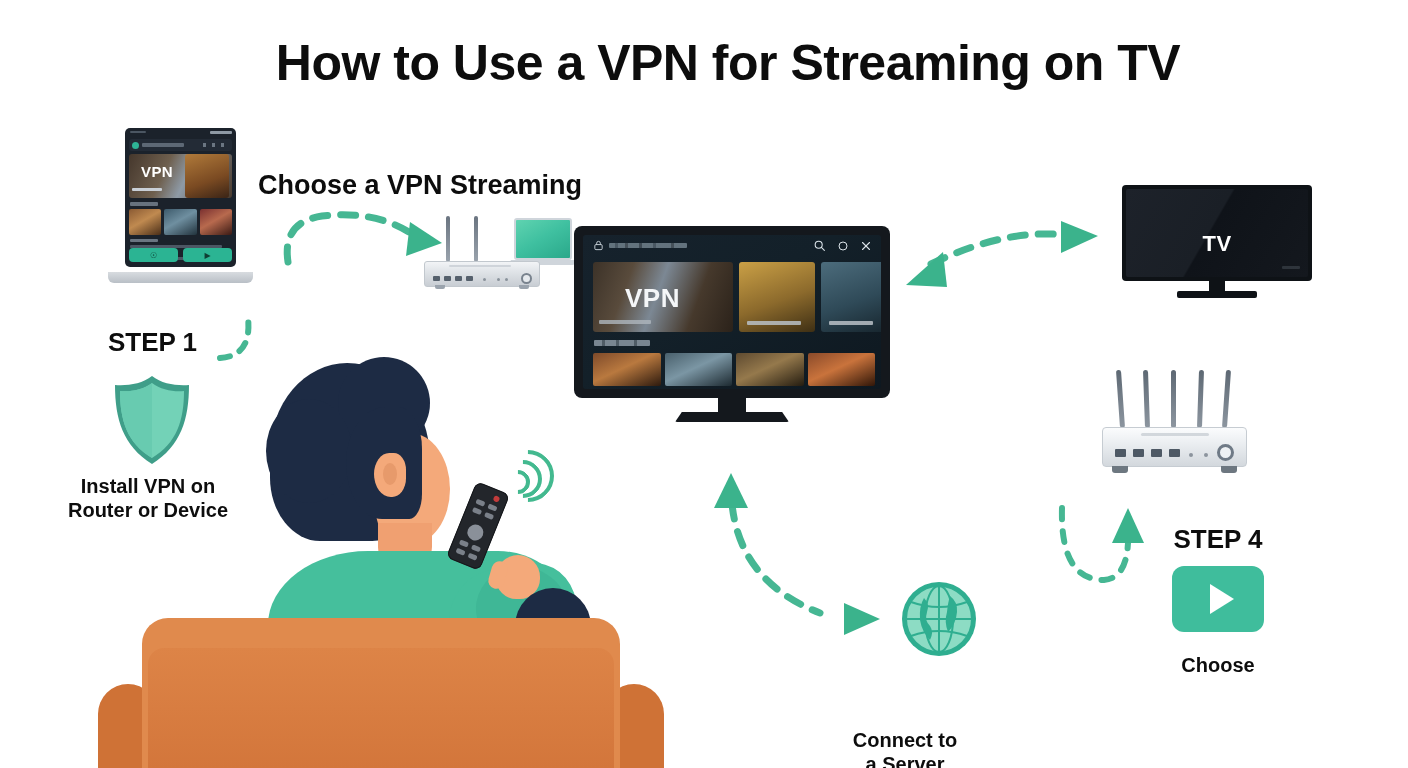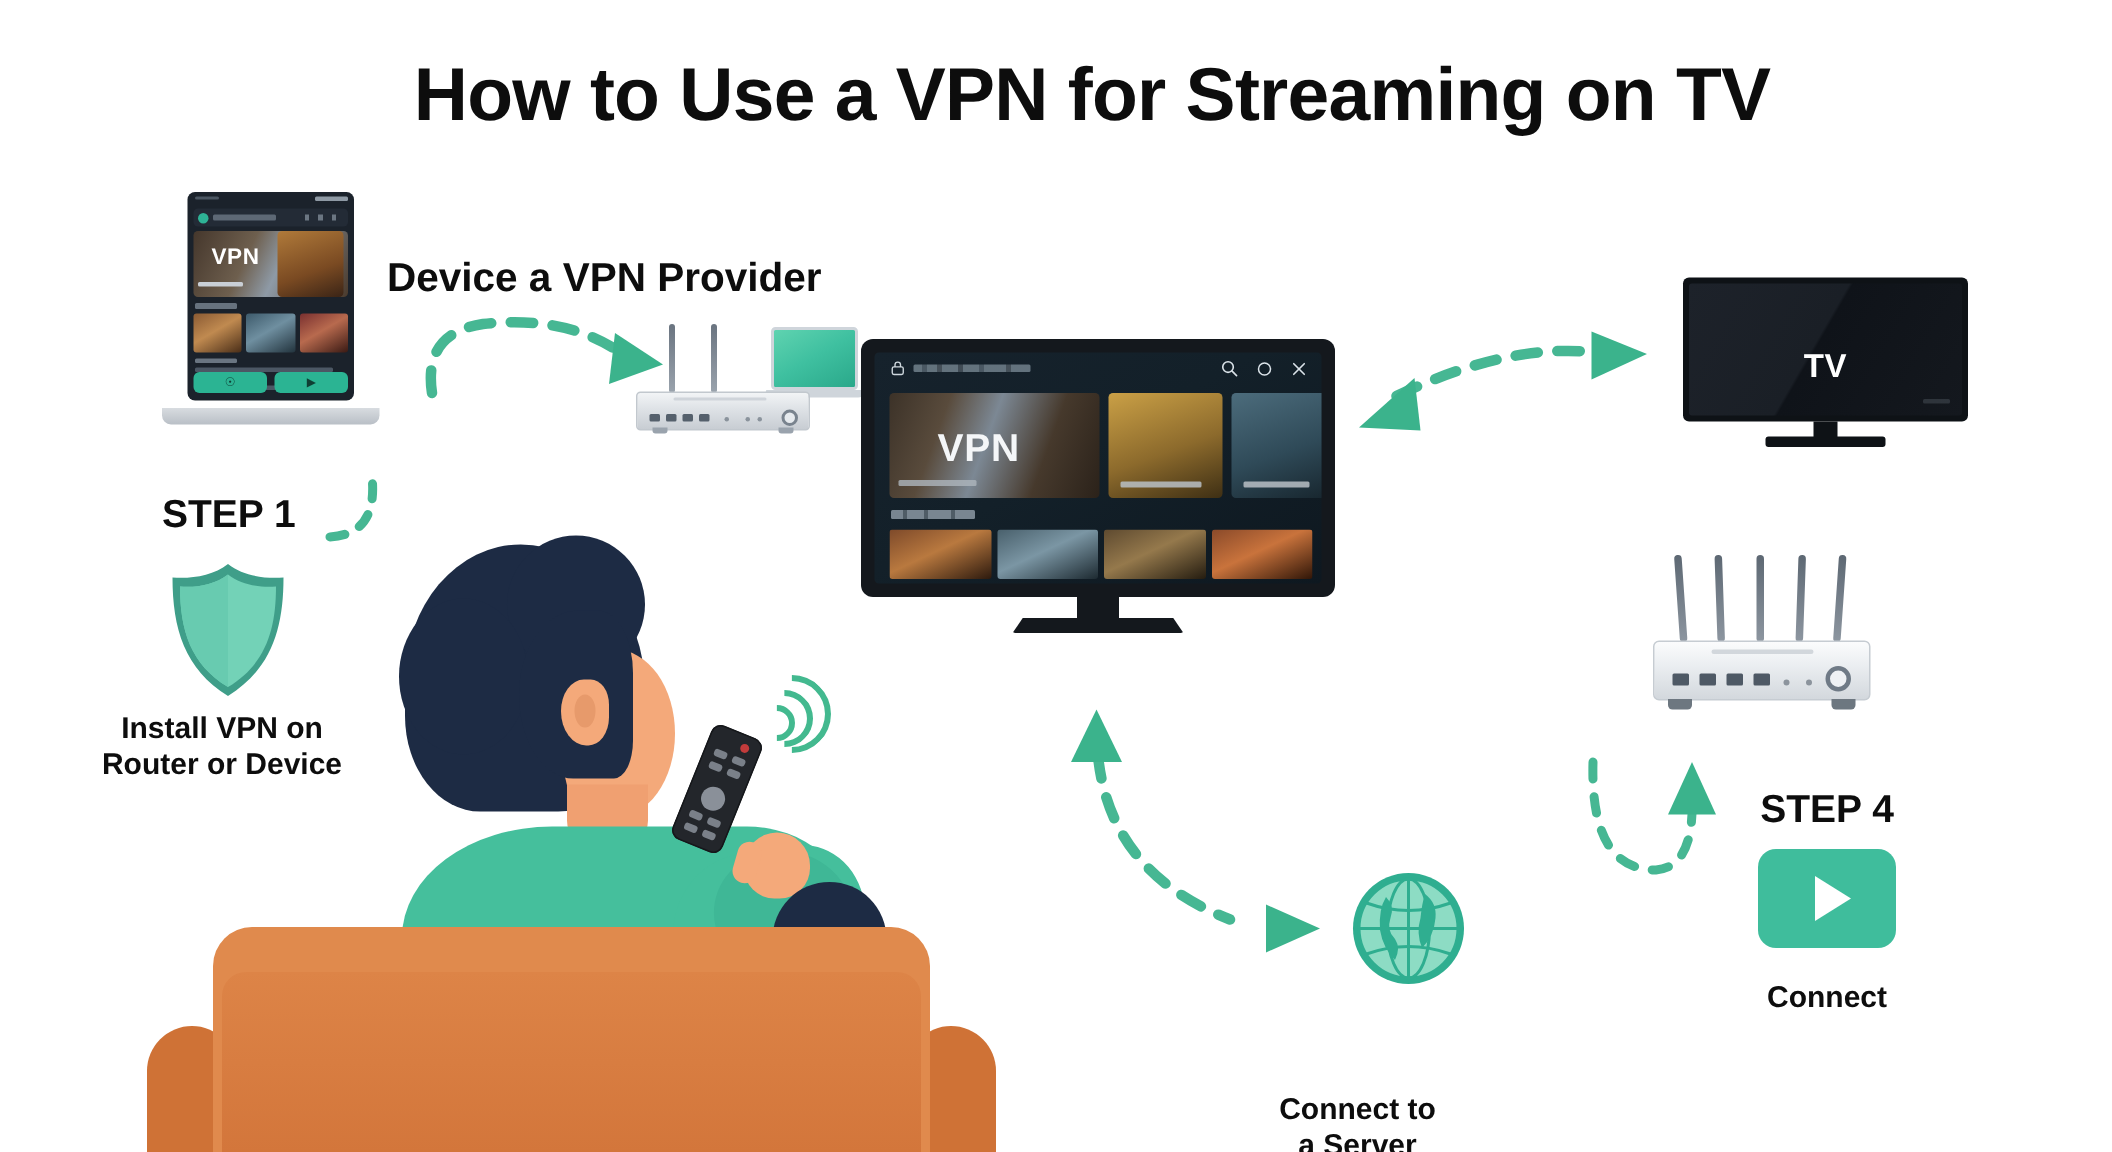--- a/index.html
+++ b/index.html
@@ -231,21 +231,21 @@
             <span class="glyph">☉</span>
           </div>
         <div class="l1-btn">
             <span class="glyph">▶</span>
           </div>
       </div>
     </div>
     <div class="laptop1-base"></div>
   </div>
 
-  <div class="heading-text" style="left:258px; top:170px;">Device a VPN Provider</div>
+  <div class="heading-text" style="left:258px; top:170px;">Choose a VPN Streaming</div>
 
   <div class="router1">
     <div class="r1-ant" style="left:28px; top:0;"></div>
     <div class="r1-ant" style="left:56px; top:0;"></div>
     <div class="lap2">
       <div class="lap2-scr"></div>
       <div class="lap2-base"></div>
     </div>
     <div class="r1-body">
       <div class="r1-topline"></div>
@@ -412,21 +412,21 @@
   <div class="step-caption" style="left:800px; top:680px; width:210px;margin-top:48px;">
     <div>Connect to</div>
     <div>a Server</div>
   </div>
 
   <div class="step-label" style="left:1118px; top:524px; width:200px;">STEP 4</div>
   <div class="playbtn">
     <div class="playtri"></div>
   </div>
   <div class="step-caption" style="left:1110px; top:653px; width:216px;">
-    <div>Connect</div>
+    <div>Choose</div>
   </div>
 
   <svg class="arrows" viewBox="0 0 1408 768">
 
     <g>
       <path d="M288 262 Q282 222 322 216 Q376 210 412 234" fill="none" stroke="#46b793" stroke-width="7" stroke-linecap="round" stroke-dasharray="15 13"></path>
       <polygon points="410,222 442,243 406,256" fill="#3bb38c"></polygon>
     </g>
 
     <g>

